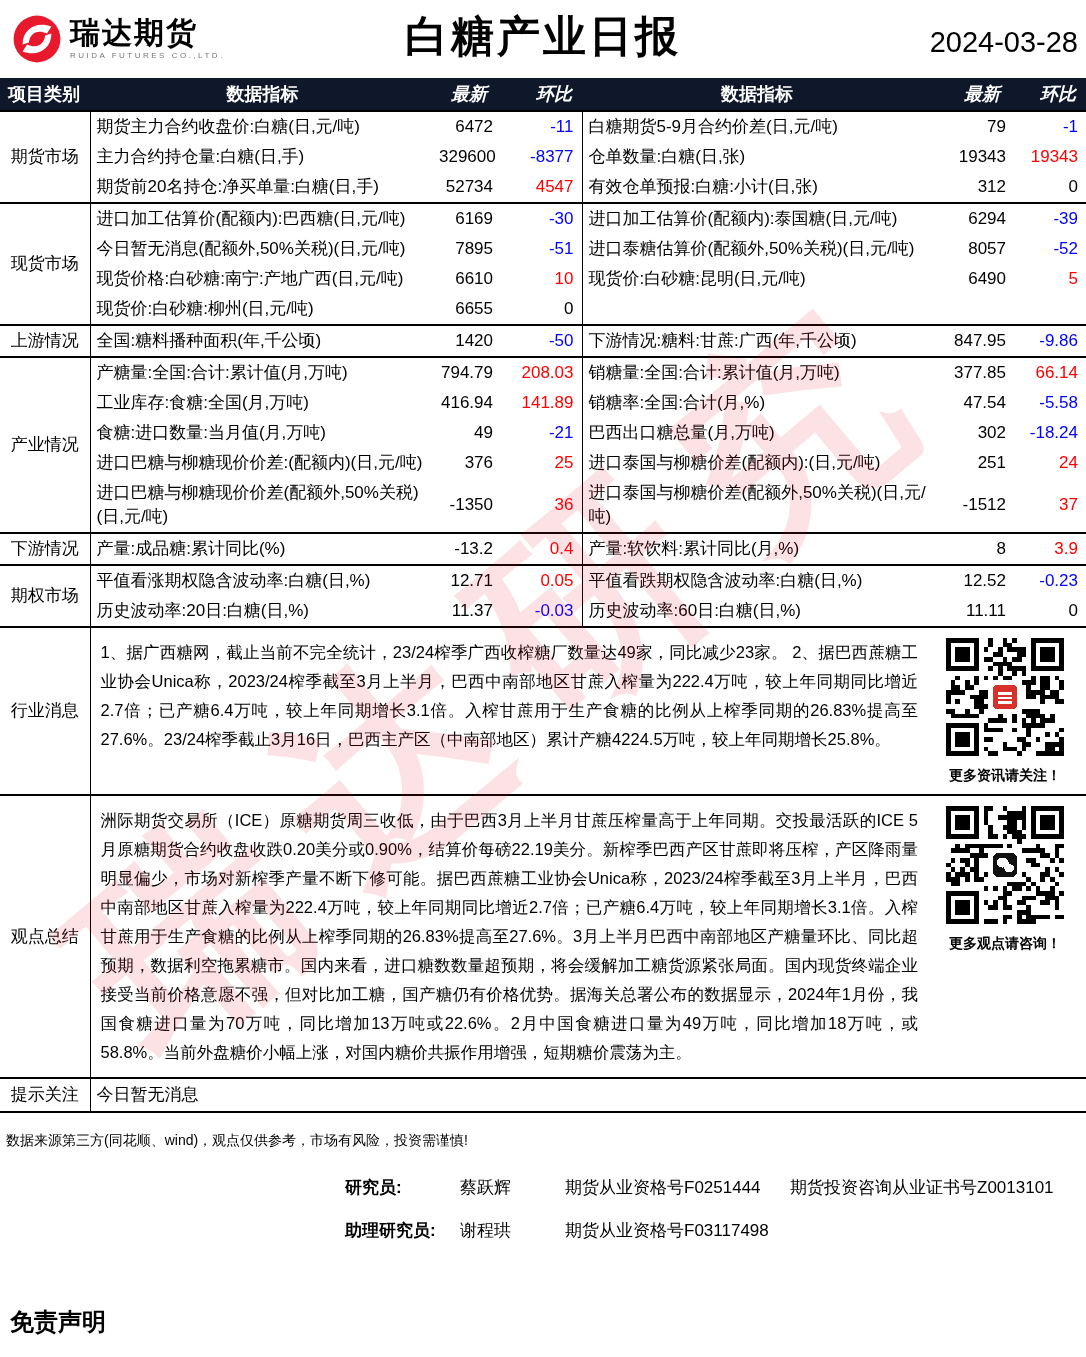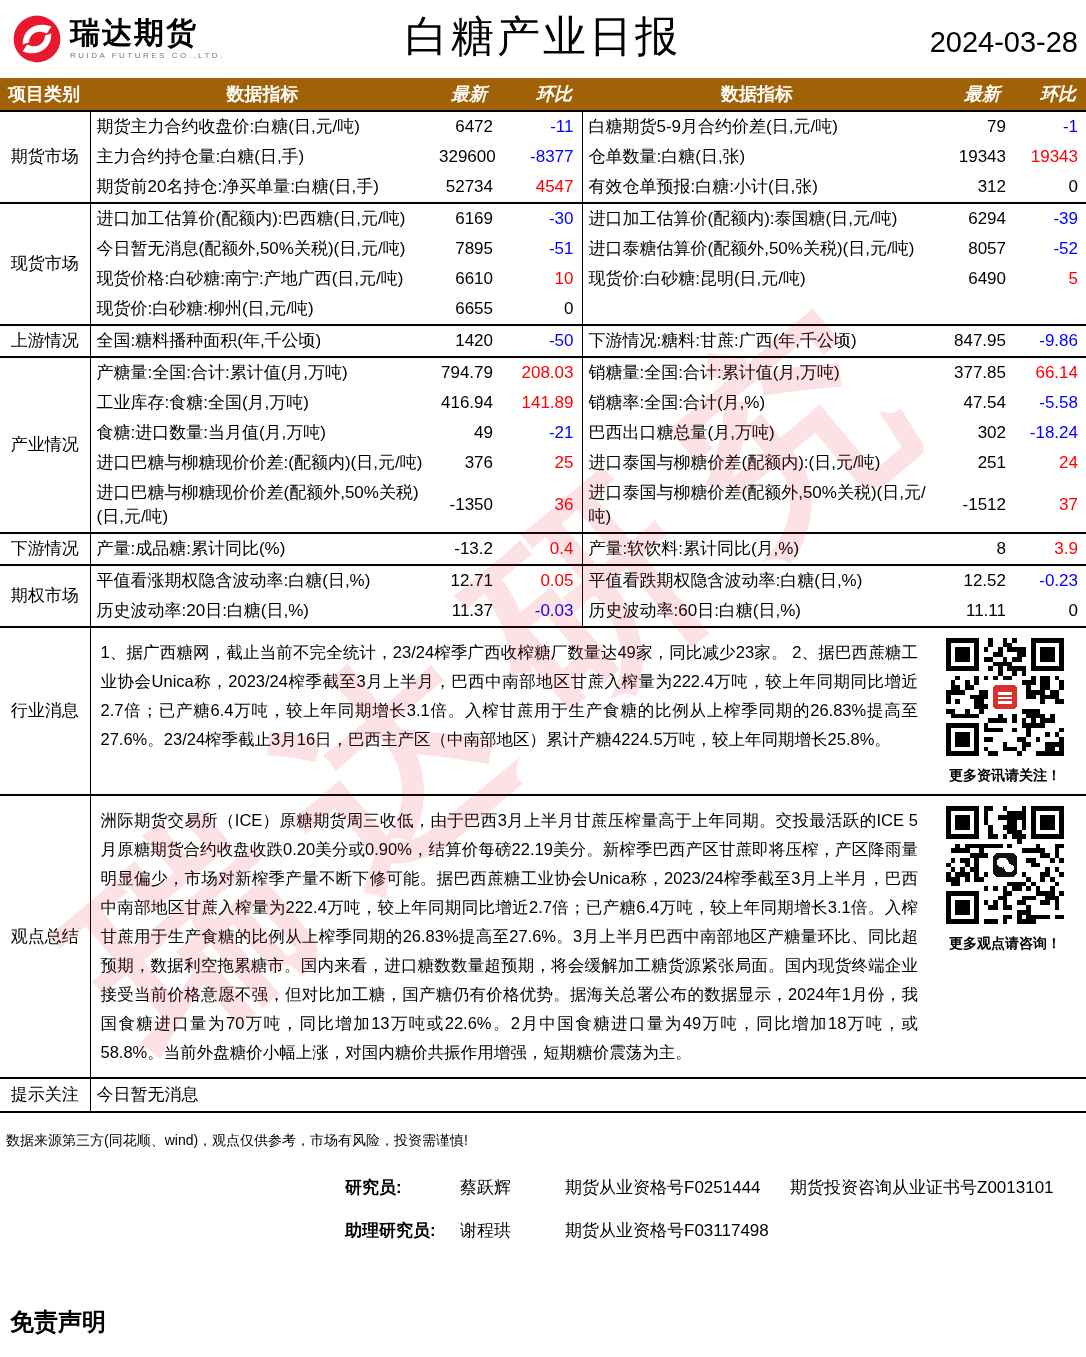--- a/index.html
+++ b/index.html
@@ -9,25 +9,25 @@
     font-family:"Liberation Sans","DejaVu Sans",sans-serif;
   }
   
   .hdr{position:relative;height:78px;}
   .logo{position:absolute;left:10px;top:12px;display:flex;align-items:center;}
   .logo-mark{width:54px;height:54px;}
   .logo-txt{margin-left:6px;}
   .logo-cn{font-size:30px;font-weight:900;letter-spacing:2px;line-height:30px;}
   .logo-en{font-size:8px;letter-spacing:2.5px;color:#777;margin-top:3px;}
   .rpt-title{position:absolute;left:0;right:0;top:8px;text-align:center;
-    font-size:43px;font-weight:400;letter-spacing:3px;}
+    font-size:43px;font-weight:700;letter-spacing:3px;}
   .rpt-date{position:absolute;right:8px;top:26px;font-size:29px;margin-left:41px;}
   
   table.rpt{width:1086px;border-collapse:collapse;table-layout:fixed;position:relative;z-index:1;}
-  th{background:#a16207;color:#fff;font-size:18px;font-weight:700;padding:4px 4px;height:22px;}
+  th{background:#0f172a;color:#fff;font-size:18px;font-weight:700;padding:4px 4px;height:22px;}
   th.a-l{text-align:left;padding-left:8px;}
   th.a-c{text-align:center;}
   th.a-r{text-align:right;padding-right:10px;font-style:italic;}
   td{font-size:17px;padding:3px 4px;vertical-align:middle;line-height:24px;}
   td.cat{text-align:center;border-right:1px solid #000;font-size:17px;}
   td.ind{padding-left:6px;}
   td.val{text-align:right;padding-right:4px;}
   td.chg{text-align:right;padding-right:8px;}
   td.chg-l{border-right:1px solid #000;}
   tr.sec-start>td{border-top:2px solid #000;}

